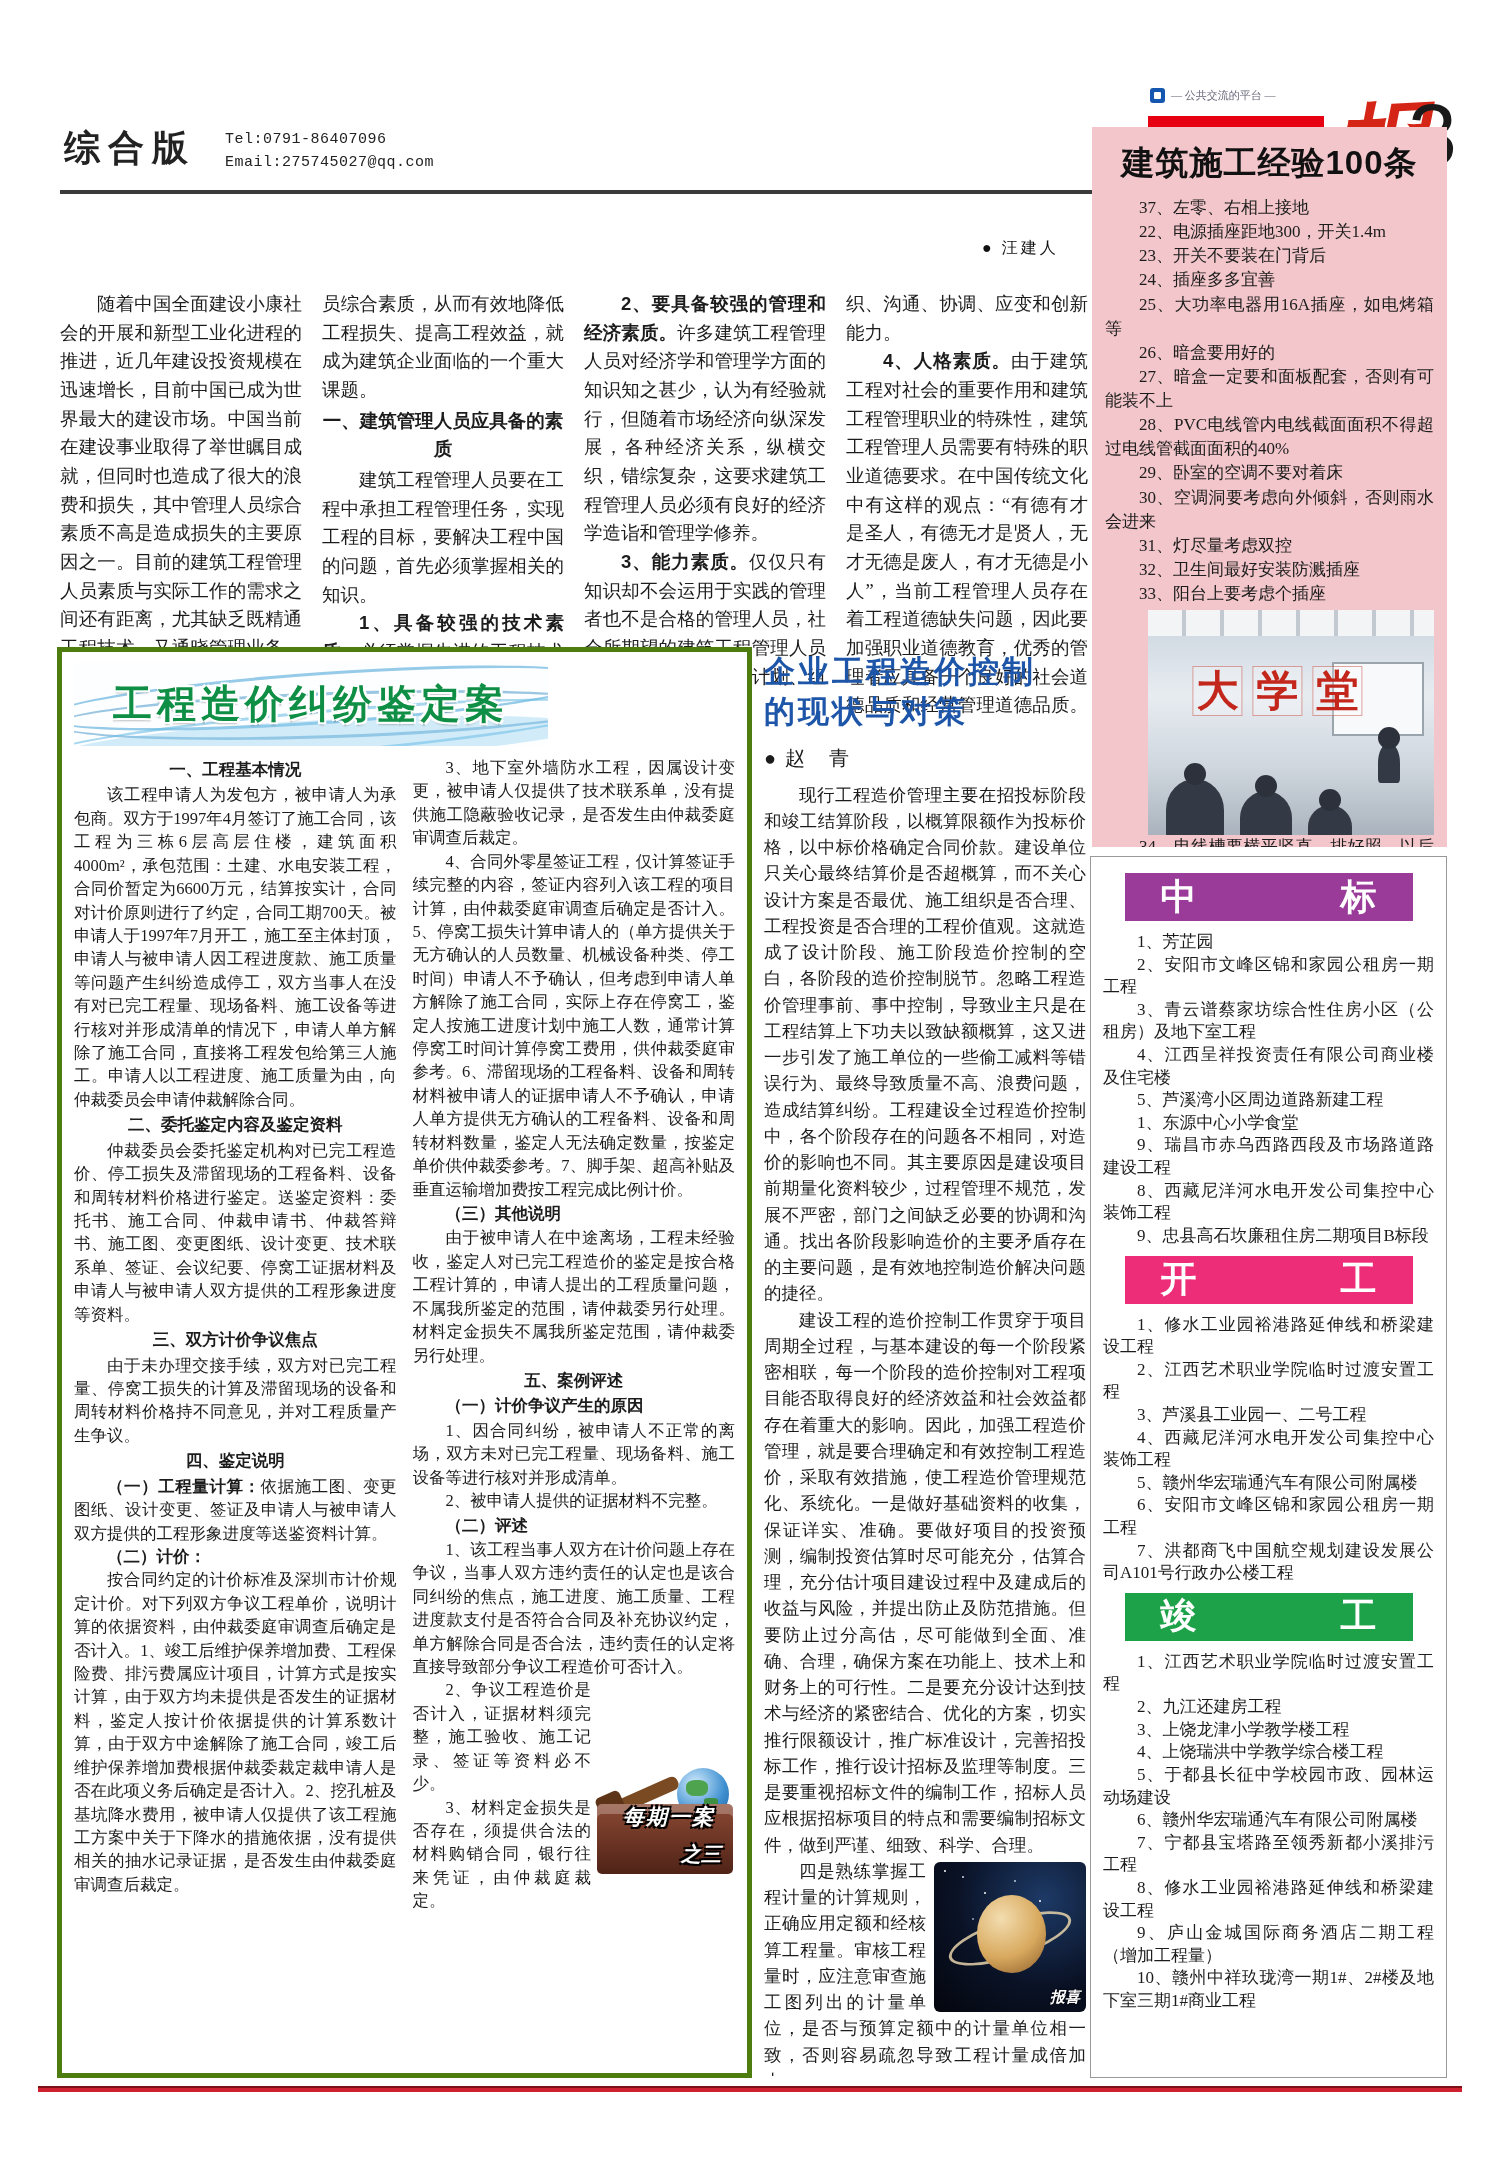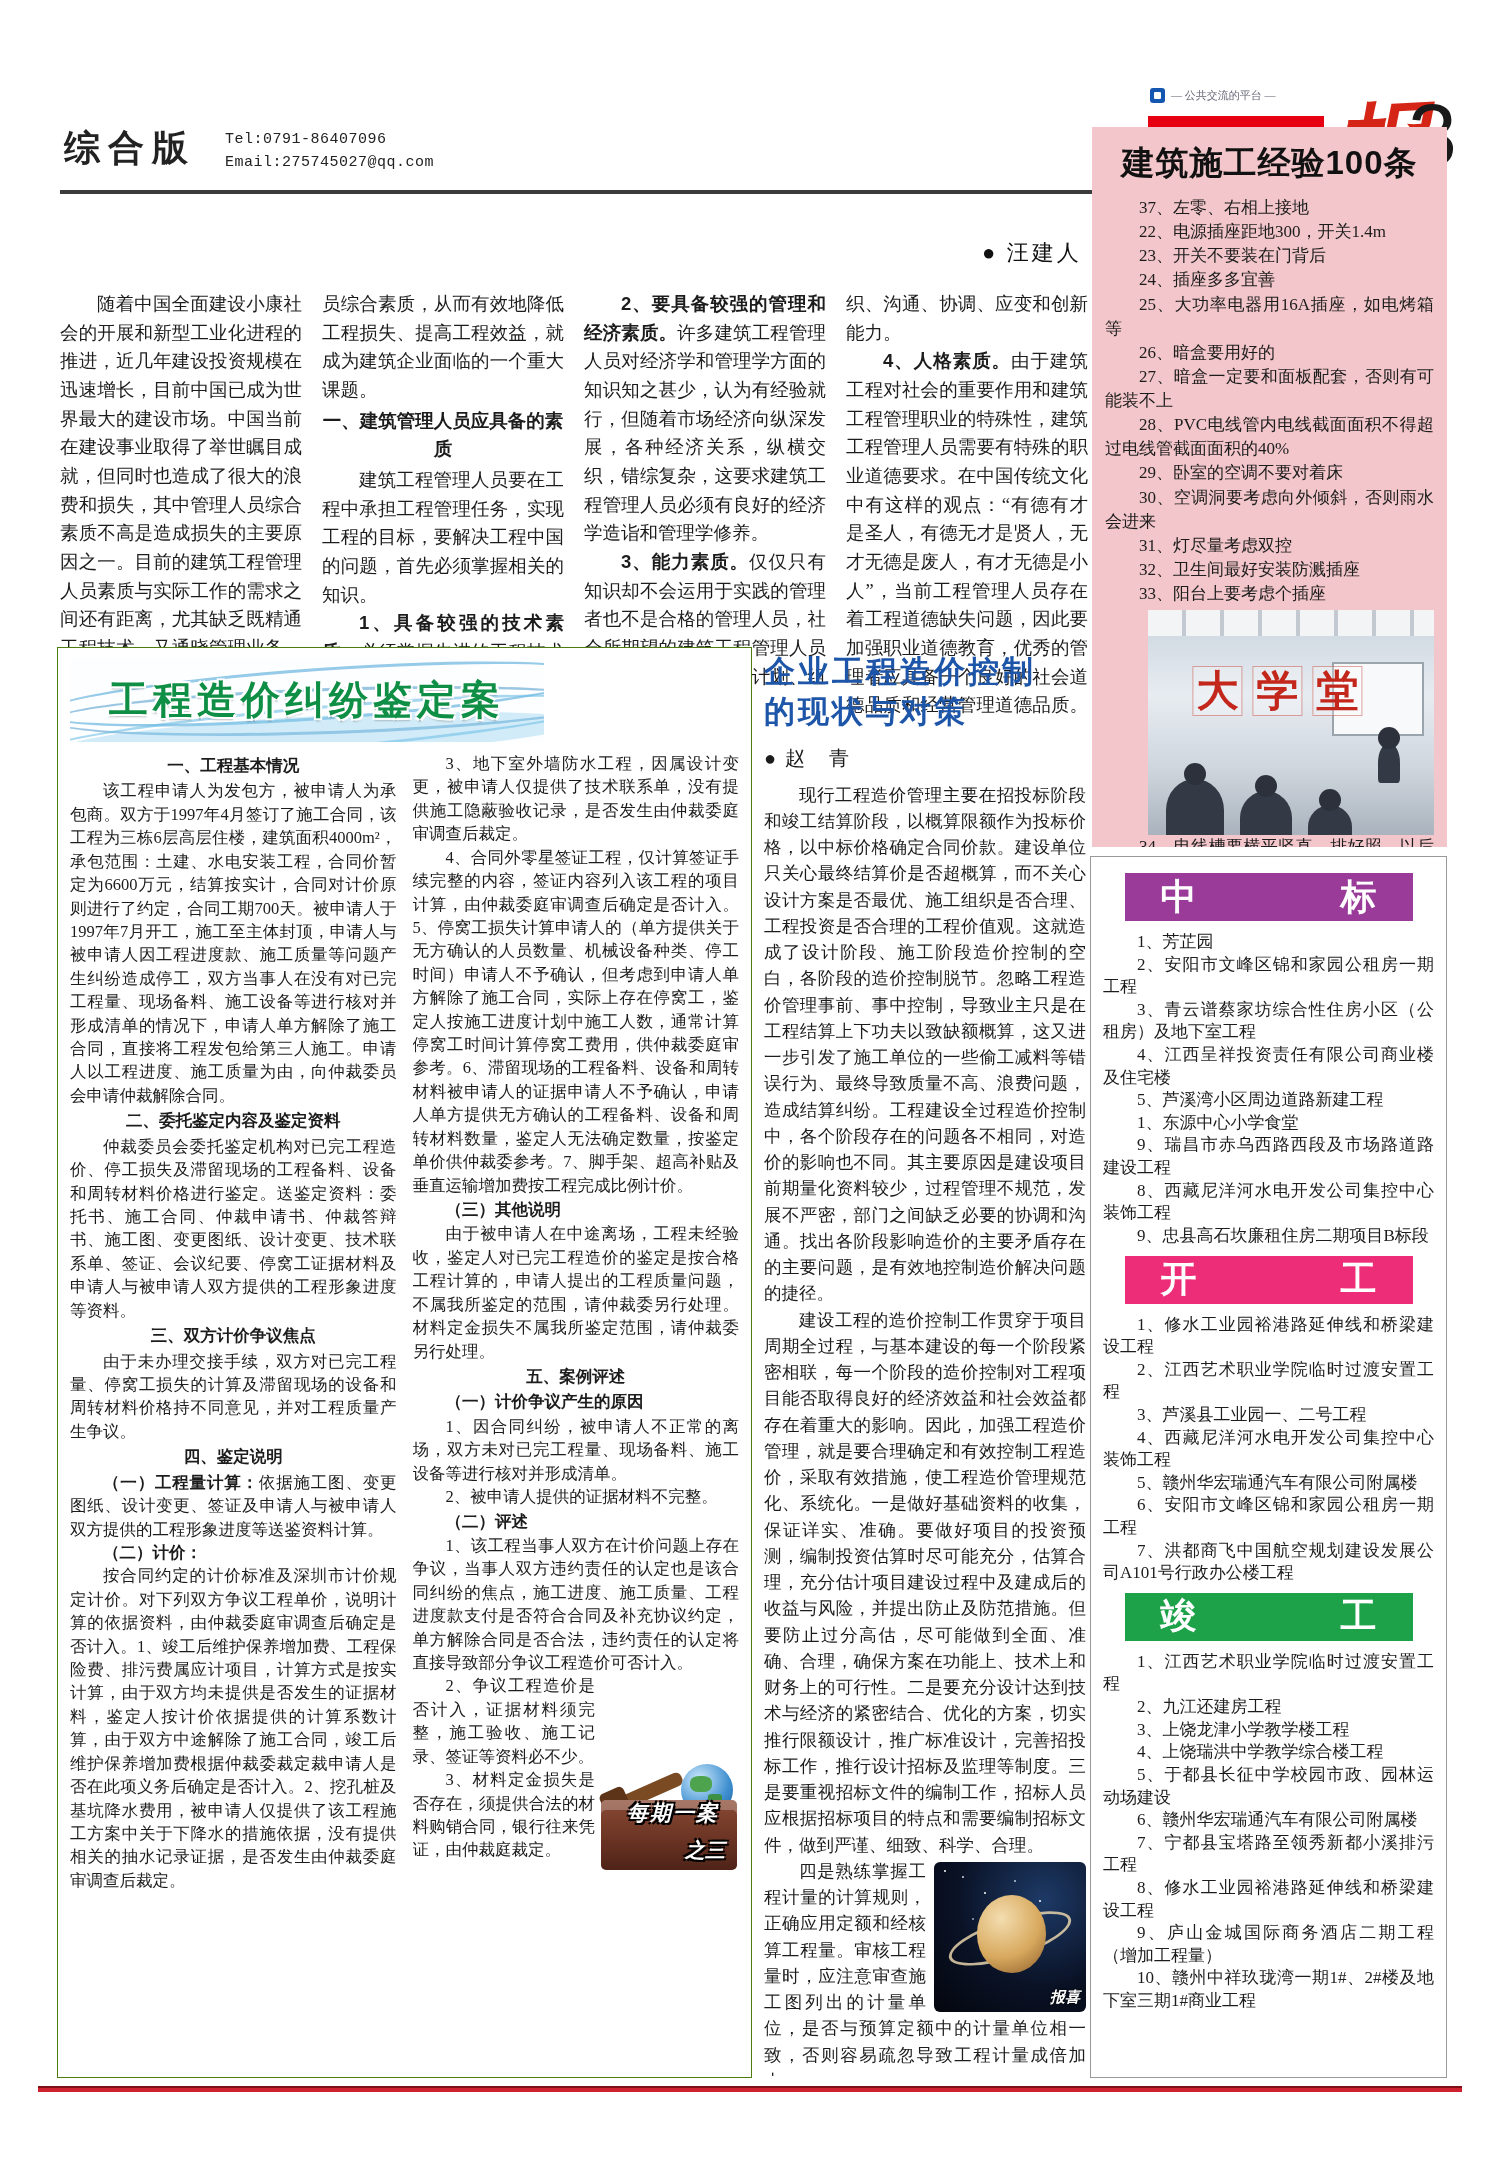--- a/index.html
+++ b/index.html
@@ -21,21 +21,21 @@
              font-family:"Liberation Sans",sans-serif;font-weight:700;font-size:35px;
              letter-spacing:3px;padding:7px 12px 6px;}
   .bao{position:absolute;left:1336px;top:84px;font-size:92px;font-weight:700;color:#d42516;
        font-style:italic;transform:rotate(-3deg);font-family:"Liberation Serif",serif;}
   .pagenum{position:absolute;left:1408px;top:84px;font-size:88px;color:#1a1a1a;
            font-family:"Liberation Sans",sans-serif;}
 
   
   .main-title{position:absolute;left:74px;top:204px;width:900px;font-size:55px;font-weight:700;
               color:#159347;letter-spacing:8px;font-family:"Liberation Serif",serif;white-space:nowrap;}
-  .main-author{position:absolute;left:982px;top:238px;font-size:22px;color:#111;letter-spacing:3px;}
+  .main-author{position:absolute;left:982px;top:238px;font-size:16px;color:#111;letter-spacing:3px;}
   .main-text{position:absolute;left:60px;top:290px;width:1028px;height:452px;
              column-count:4;column-gap:20px;font-size:18.5px;line-height:1.55;text-align:justify;overflow:hidden;}
   .t-p,.t-pl,.li{margin:0;text-indent:2em;text-align:justify;}
   .t-h{margin:2px 0;font-family:"Liberation Sans",sans-serif;font-weight:700;text-align:center;text-indent:0;}
   .t-sh{margin:1px 0;font-family:"Liberation Sans",sans-serif;font-weight:700;text-indent:2em;}
   .lead{font-family:"Liberation Sans",sans-serif;font-weight:700;}
 
   
   .planet{position:relative;border-radius:6px;overflow:hidden;
           background:radial-gradient(circle at 72% 25%,#1d3a66,#0a1226 55%,#04060d 100%);}
@@ -60,21 +60,21 @@
               background:repeating-linear-gradient(90deg,#f2f4f6 0 34px,#c2c9d0 34px 38px);}
   .tp-screen{position:absolute;right:10px;top:52px;width:92px;height:74px;background:#f7f9fa;border:2px solid #9aa4ad;}
   .tp-label{position:absolute;left:50%;top:56px;transform:translateX(-58%);display:flex;gap:10px;}
   .tp-label span{color:#c3271c;font-size:42px;font-weight:700;font-family:"Liberation Serif",serif;
                  border:1px solid rgba(195,60,45,.45);padding:0 3px;line-height:1.15;background:rgba(255,255,255,.25);}
   .fig{position:absolute;border-radius:50% 50% 12% 12%;background:#343a45;}
   .fig::before{content:"";position:absolute;left:50%;top:-16px;transform:translateX(-50%);
                width:22px;height:22px;border-radius:50%;background:#2c313b;}
 
   
-  .casebox{position:absolute;left:57px;top:647px;width:695px;height:1431px;border:1px solid #4d7c0f;
+  .casebox{position:absolute;left:57px;top:647px;width:695px;height:1431px;border:5px solid #4d7c0f;
            background:#fff;overflow:hidden;}
   .banner{position:relative;margin:10px 12px 8px;width:474px;height:84px;overflow:hidden;background:#fdfeff;}
   .wave{position:absolute;border:3px solid rgba(64,160,214,.55);border-radius:50%;}
   .w1{left:-30px;top:10px;width:560px;height:52px;transform:rotate(-4deg);}
   .w2{left:-20px;top:30px;width:560px;height:46px;transform:rotate(-2deg);border-color:rgba(36,130,190,.45);}
   .w3{left:-40px;top:48px;width:580px;height:44px;transform:rotate(-5deg);border-color:rgba(110,190,230,.6);}
   .wfill{position:absolute;left:-10px;top:58px;width:520px;height:40px;border-radius:50%;
          background:rgba(130,200,235,.35);transform:rotate(-3deg);border:none;}
   .banner-text{position:absolute;left:0;top:0;width:100%;height:100%;display:flex;align-items:center;
        justify-content:center;font-family:"Liberation Sans",sans-serif;font-weight:700;font-size:39px;

